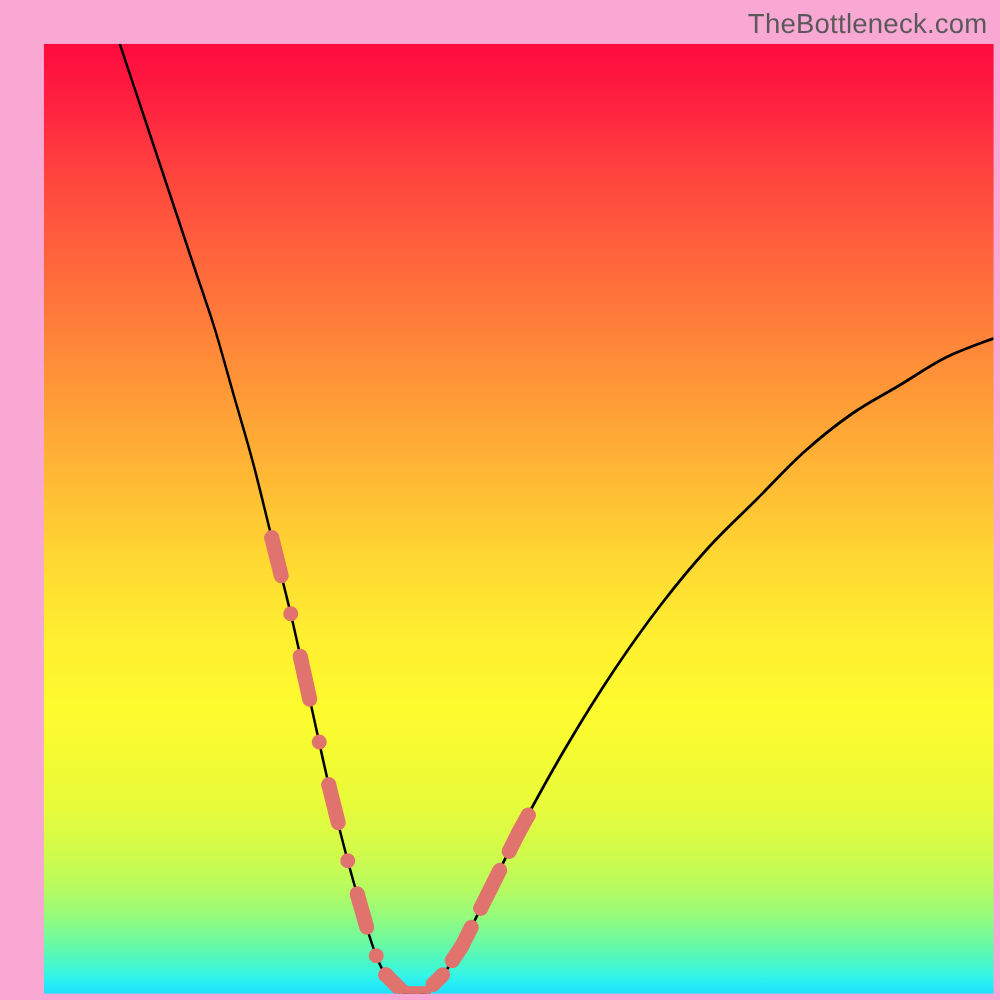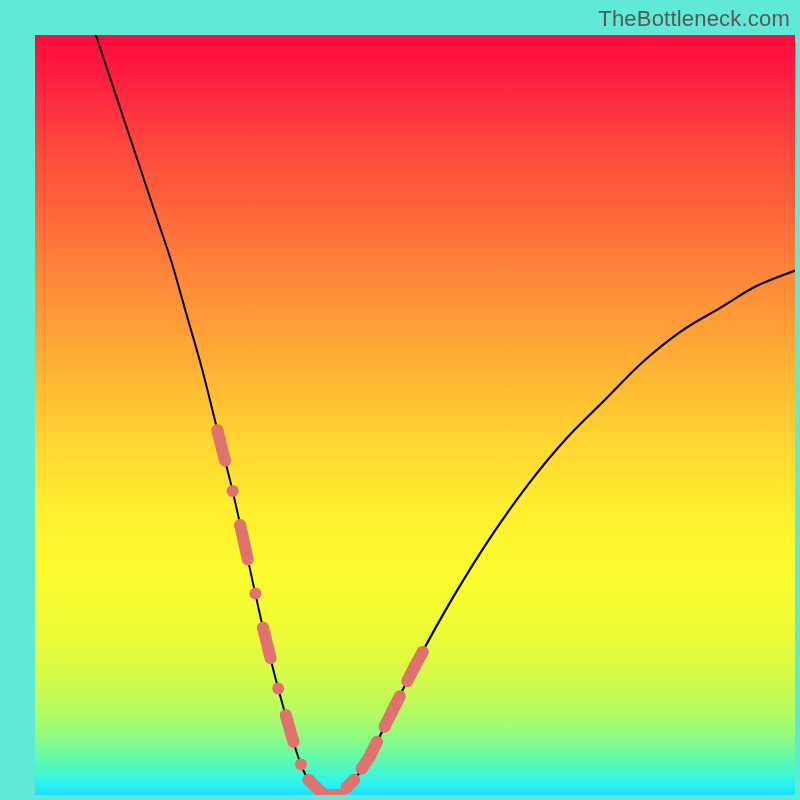--- a/index.html
+++ b/index.html
@@ -8,21 +8,21 @@
     width: 800px;
     height: 800px;
     overflow: hidden;
     background: #000;
     font-family: Arial, Helvetica, sans-serif;
   }
   .stage {
     position: relative;
     width: 800px;
     height: 800px;
-    background: #5eead4;
+    background: #f9a8d4;
   }
   .watermark {
     position: absolute;
     top: 6px;
     right: 10px;
     color: #595959;
     font-size: 22px;
     font-weight: 500;
     letter-spacing: 0.2px;
     z-index: 10;

